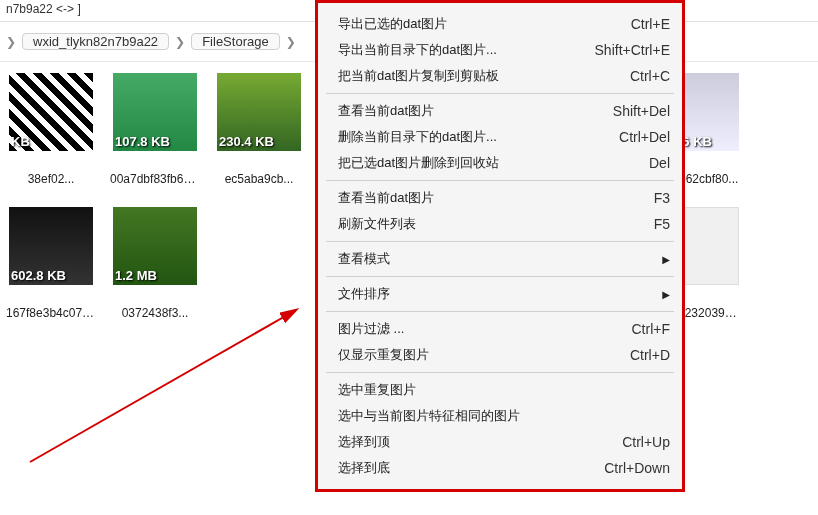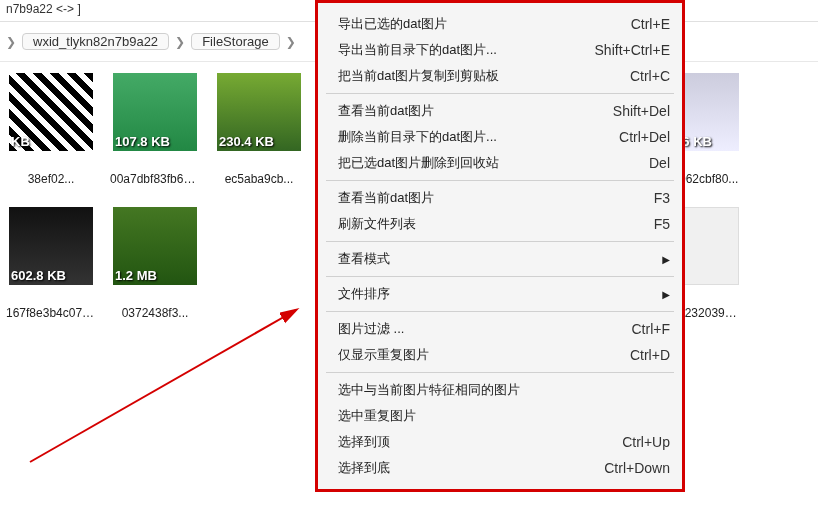--- a/index.html
+++ b/index.html
@@ -174,25 +174,25 @@
     <div class="ctx-item">
       <span>图片过滤 ...</span>
       <span class="ctx-shortcut">Ctrl+F</span>
     </div>
     <div class="ctx-item">
       <span>仅显示重复图片</span>
       <span class="ctx-shortcut">Ctrl+D</span>
     </div>
     <div class="ctx-sep"></div>
     <div class="ctx-item">
+      <span>选中重复图片</span>
+      <span class="ctx-shortcut"></span>
+    </div>
+    <div class="ctx-item">
       <span>选中与当前图片特征相同的图片</span>
-      <span class="ctx-shortcut"></span>
-    </div>
-    <div class="ctx-item">
-      <span>选中重复图片</span>
       <span class="ctx-shortcut"></span>
     </div>
     <div class="ctx-item">
       <span>选择到顶</span>
       <span class="ctx-shortcut">Ctrl+Up</span>
     </div>
     <div class="ctx-item">
       <span>选择到底</span>
       <span class="ctx-shortcut">Ctrl+Down</span>
     </div>

